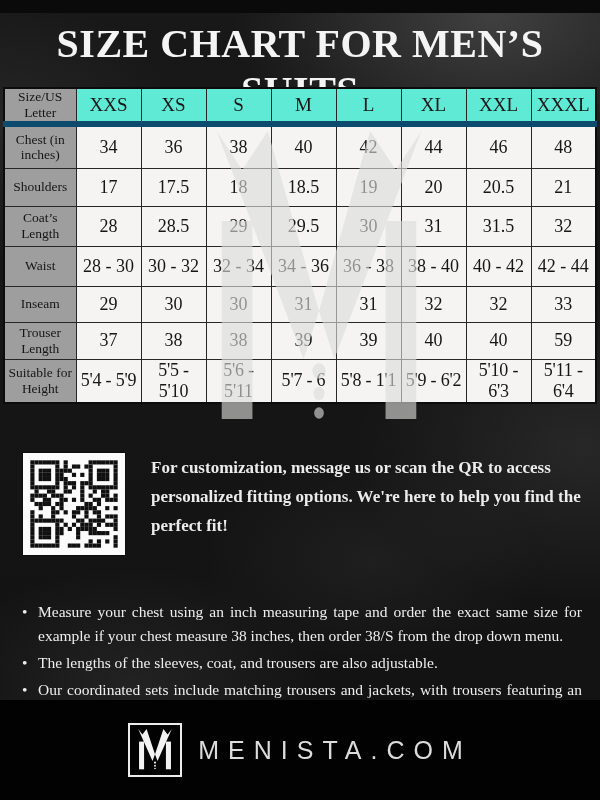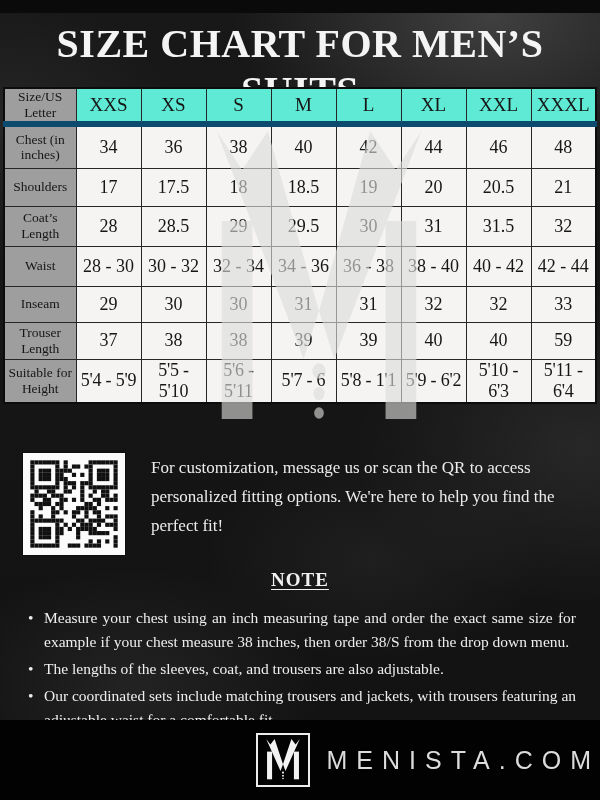--- a/index.html
+++ b/index.html
@@ -36,37 +36,37 @@
   td.val{background:#f5f4f2;font-size:18px;color:#1c1c1c;}
   td.val.sm{font-size:18px;letter-spacing:-0.2px;}
   .watermark{
     position:absolute;left:188px;top:44px;width:256px;height:300px;
     fill:#dcdcda;opacity:.62;pointer-events:none;
   }
   
   .qr-row{position:absolute;top:452px;left:22px;right:14px;display:flex;gap:25px;align-items:flex-start;}
   .qr-box{width:104px;height:104px;background:#fbfbfb;flex:none;box-shadow:0 0 0 1px #0d0d0d inset;}
   .qr-box svg{display:block;width:104px;height:104px;fill:#101010;}
-  .qr-text{flex:1;color:#ececec;font-size:17px;line-height:1.7;margin-top:2px;}
+  .qr-text{flex:1;color:#ececec;font-size:17px;line-height:1.7;margin-top:2px;font-weight:bold;}
   
   .note-head{position:absolute;top:565px;left:0;width:100%;text-align:center;margin:0;}
   .note-head span{
     color:#f2f2f2;font-size:19px;font-weight:700;letter-spacing:1px;
     text-decoration:underline;text-underline-offset:3px;
   }
-  .notes{position:absolute;top:594px;left:12px;right:12px;margin:12px;padding:0;list-style:none;}
+  .notes{position:absolute;top:594px;left:12px;right:12px;margin:6px;padding:0;list-style:none;}
   .notes li{
     position:relative;padding-left:20px;margin-bottom:3px;color:#eeeeee;
     font-size:15.5px;line-height:1.55;text-align:justify;
   }
   .notes li::before{content:"\2022";position:absolute;left:4px;top:0;color:#eeeeee;}
   
   .footer{
-    position:absolute;left:0;right:0;bottom:0;height:80px;background:#020202;
-    display:flex;align-items:center;justify-content:flex-end;gap:16px;
+    position:absolute;left:0;right:0;bottom:0;height:100px;background:#020202;
+    display:flex;align-items:center;justify-content:center;gap:16px;
   }
   .logo-box{
     width:50px;height:50px;border:2px solid #ececec;flex:none;
     display:flex;align-items:center;justify-content:center;background:#020202;
   }
   .logo-box svg{width:42px;height:44px;fill:#f2f2f2;}
   .brand{
     font-family:"Liberation Sans","DejaVu Sans",sans-serif;
     font-size:25px;letter-spacing:9px;color:#dcdcdc;font-weight:400;
   }
@@ -439,23 +439,20 @@
           <rect x="60" y="88" width="4" height="4"></rect>
           <rect x="64" y="88" width="4" height="4"></rect>
           <rect x="68" y="88" width="4" height="4"></rect>
           <rect x="72" y="88" width="4" height="4"></rect>
           <rect x="88" y="88" width="4" height="4"></rect>
         </svg>
     </div>
     <p class="qr-text">For customization, message us or scan the QR to access personalized fitting options. We're here to help you find the perfect fit!</p>
   </div>
 
-  <h2 class="note-head">
-    <span>NOTE</span>
-  </h2>
 
   <ul class="notes" id="note-list">
       <li>Measure your chest using an inch measuring tape and order the exact same size for example if your chest measure 38 inches, then order 38/S from the drop down menu.</li>
       <li>The lengths of the sleeves, coat, and trousers are also adjustable.</li>
       <li>Our coordinated sets include matching trousers and jackets, with trousers featuring an adjustable waist for a comfortable fit.</li>
     </ul>
 
   <div class="footer">
     <div class="logo-box">
       <svg viewBox="0 0 100 100">

